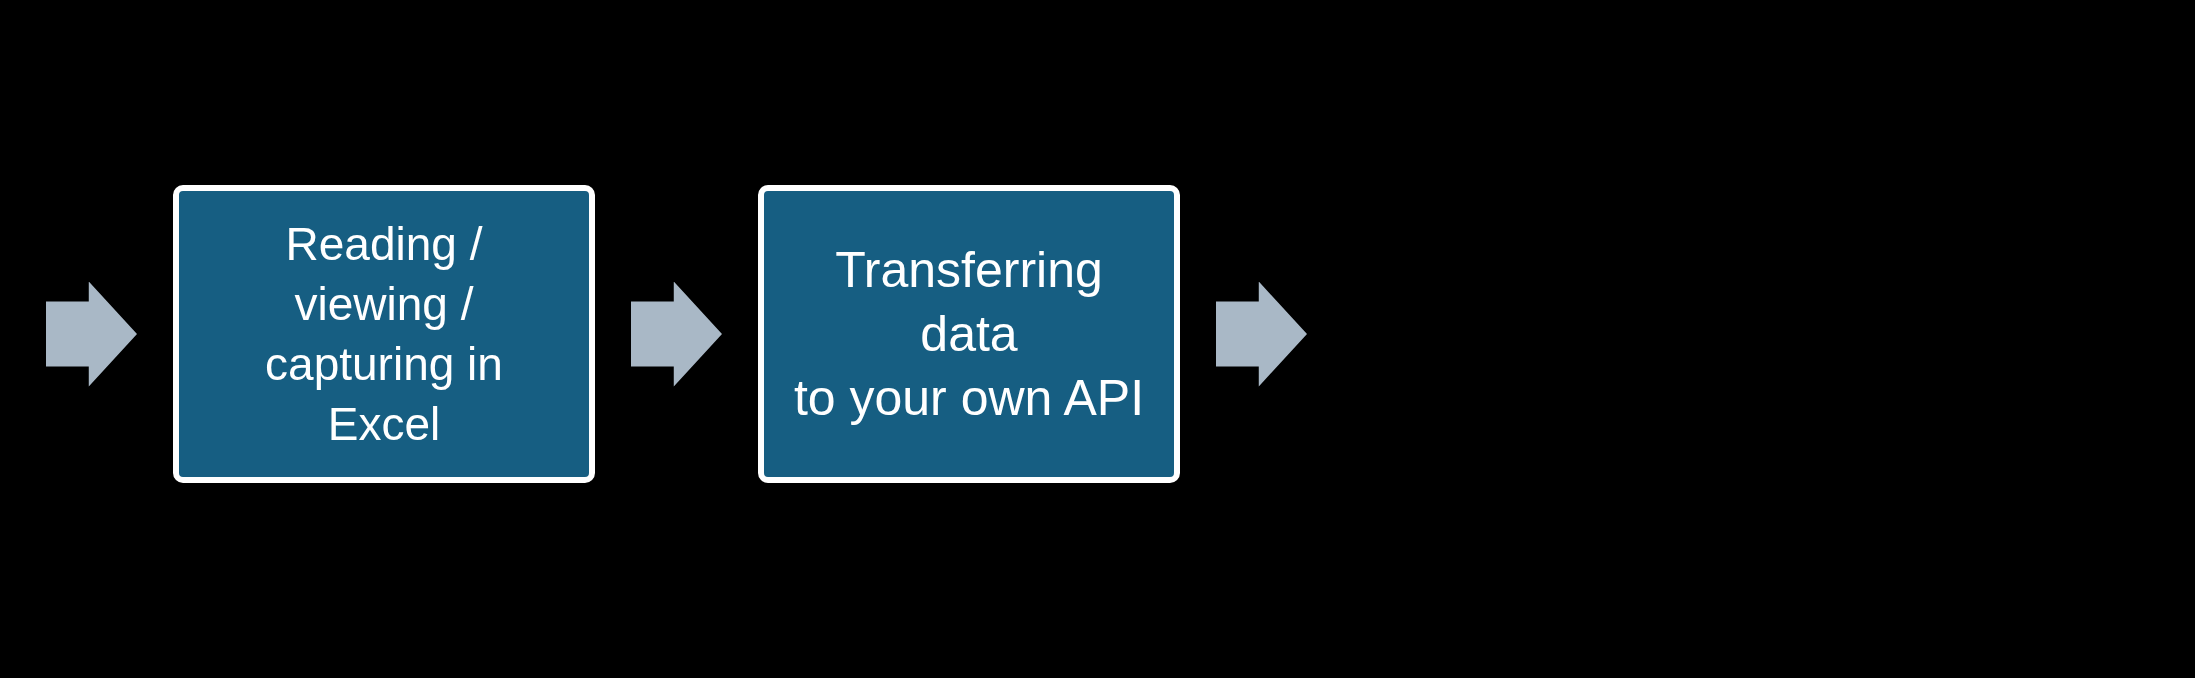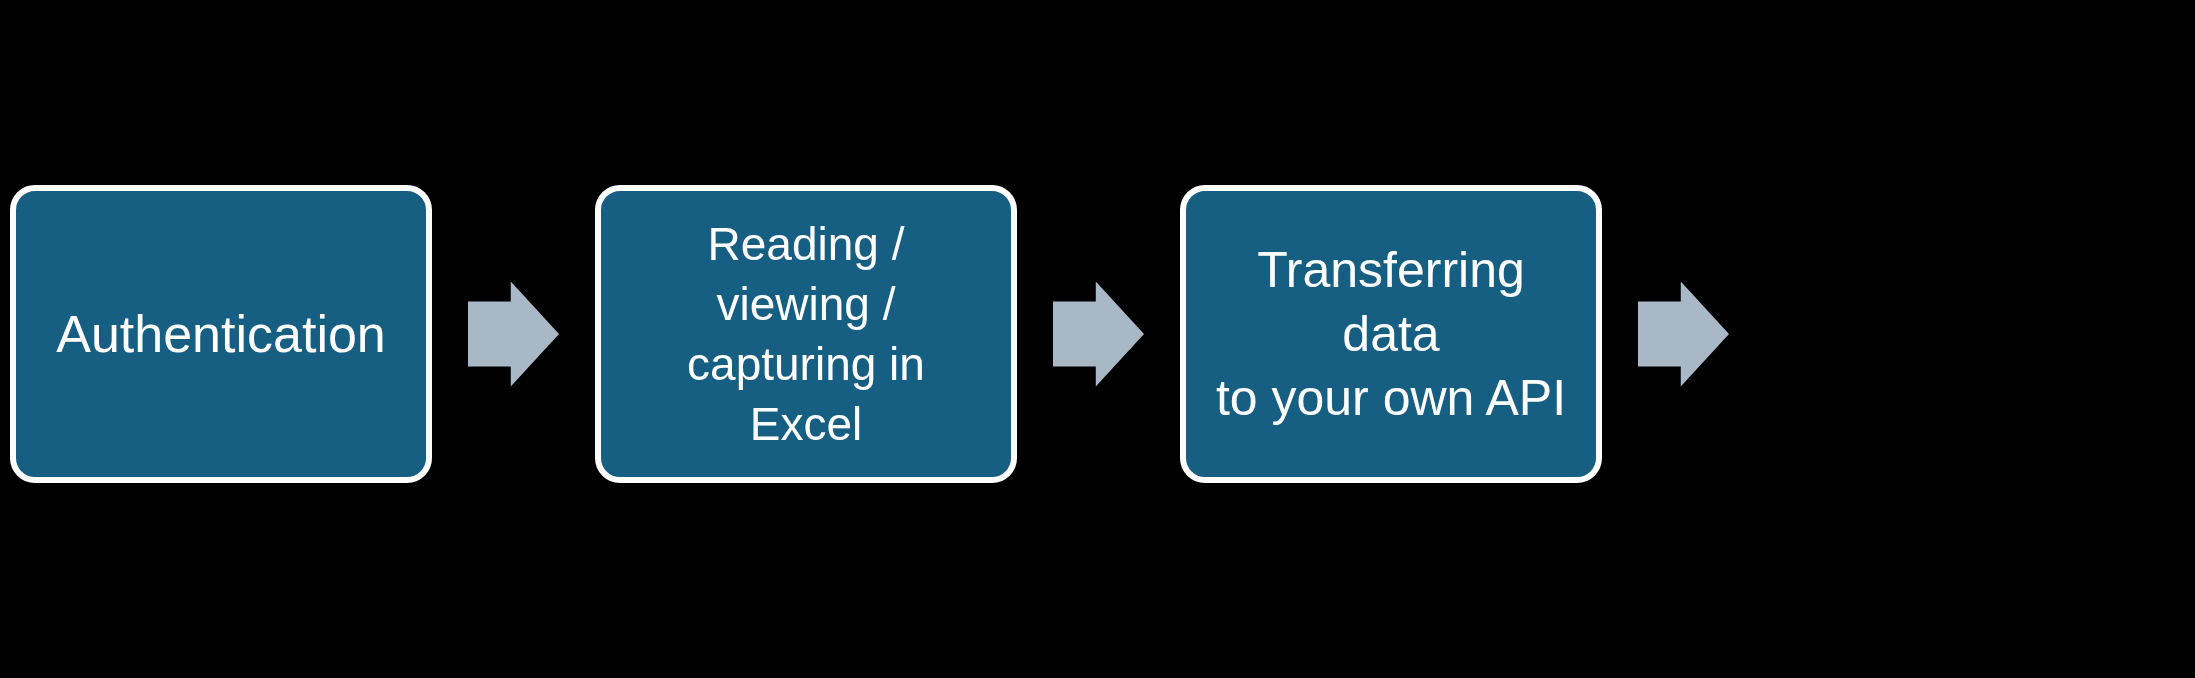--- a/index.html
+++ b/index.html
@@ -26,21 +26,21 @@
     top: 185px;
     left: 10px;
     display: flex;
     align-items: center;
   }
   .step-box {
     width: 422px;
     height: 298px;
     background: var(--box-fill);
     border: 6px solid var(--box-border);
-    border-radius: 25px;
+    border-radius: 10px;
     display: flex;
     align-items: center;
     justify-content: center;
     flex: 0 0 auto;
   }
   .step-label {
     color: var(--box-text);
     text-align: center;
     white-space: pre-line;
     font-weight: 400;
@@ -57,23 +57,20 @@
     background: var(--arrow);
     clip-path: polygon(0% 19%, 47% 19%, 47% 0%, 100% 50%, 47% 100%, 47% 81%, 0% 81%);
   }
 </style>
 </head>
 <body>
 
 <div class="canvas">
   <div class="flow-row">
 
-    <div class="step-box step-1">
-      <span class="step-label">Authentication</span>
-    </div>
 
     <div class="arrow"></div>
 
     <div class="step-box step-2">
       <span class="step-label">Reading /
 viewing /
 capturing in
 Excel</span>
     </div>
 

